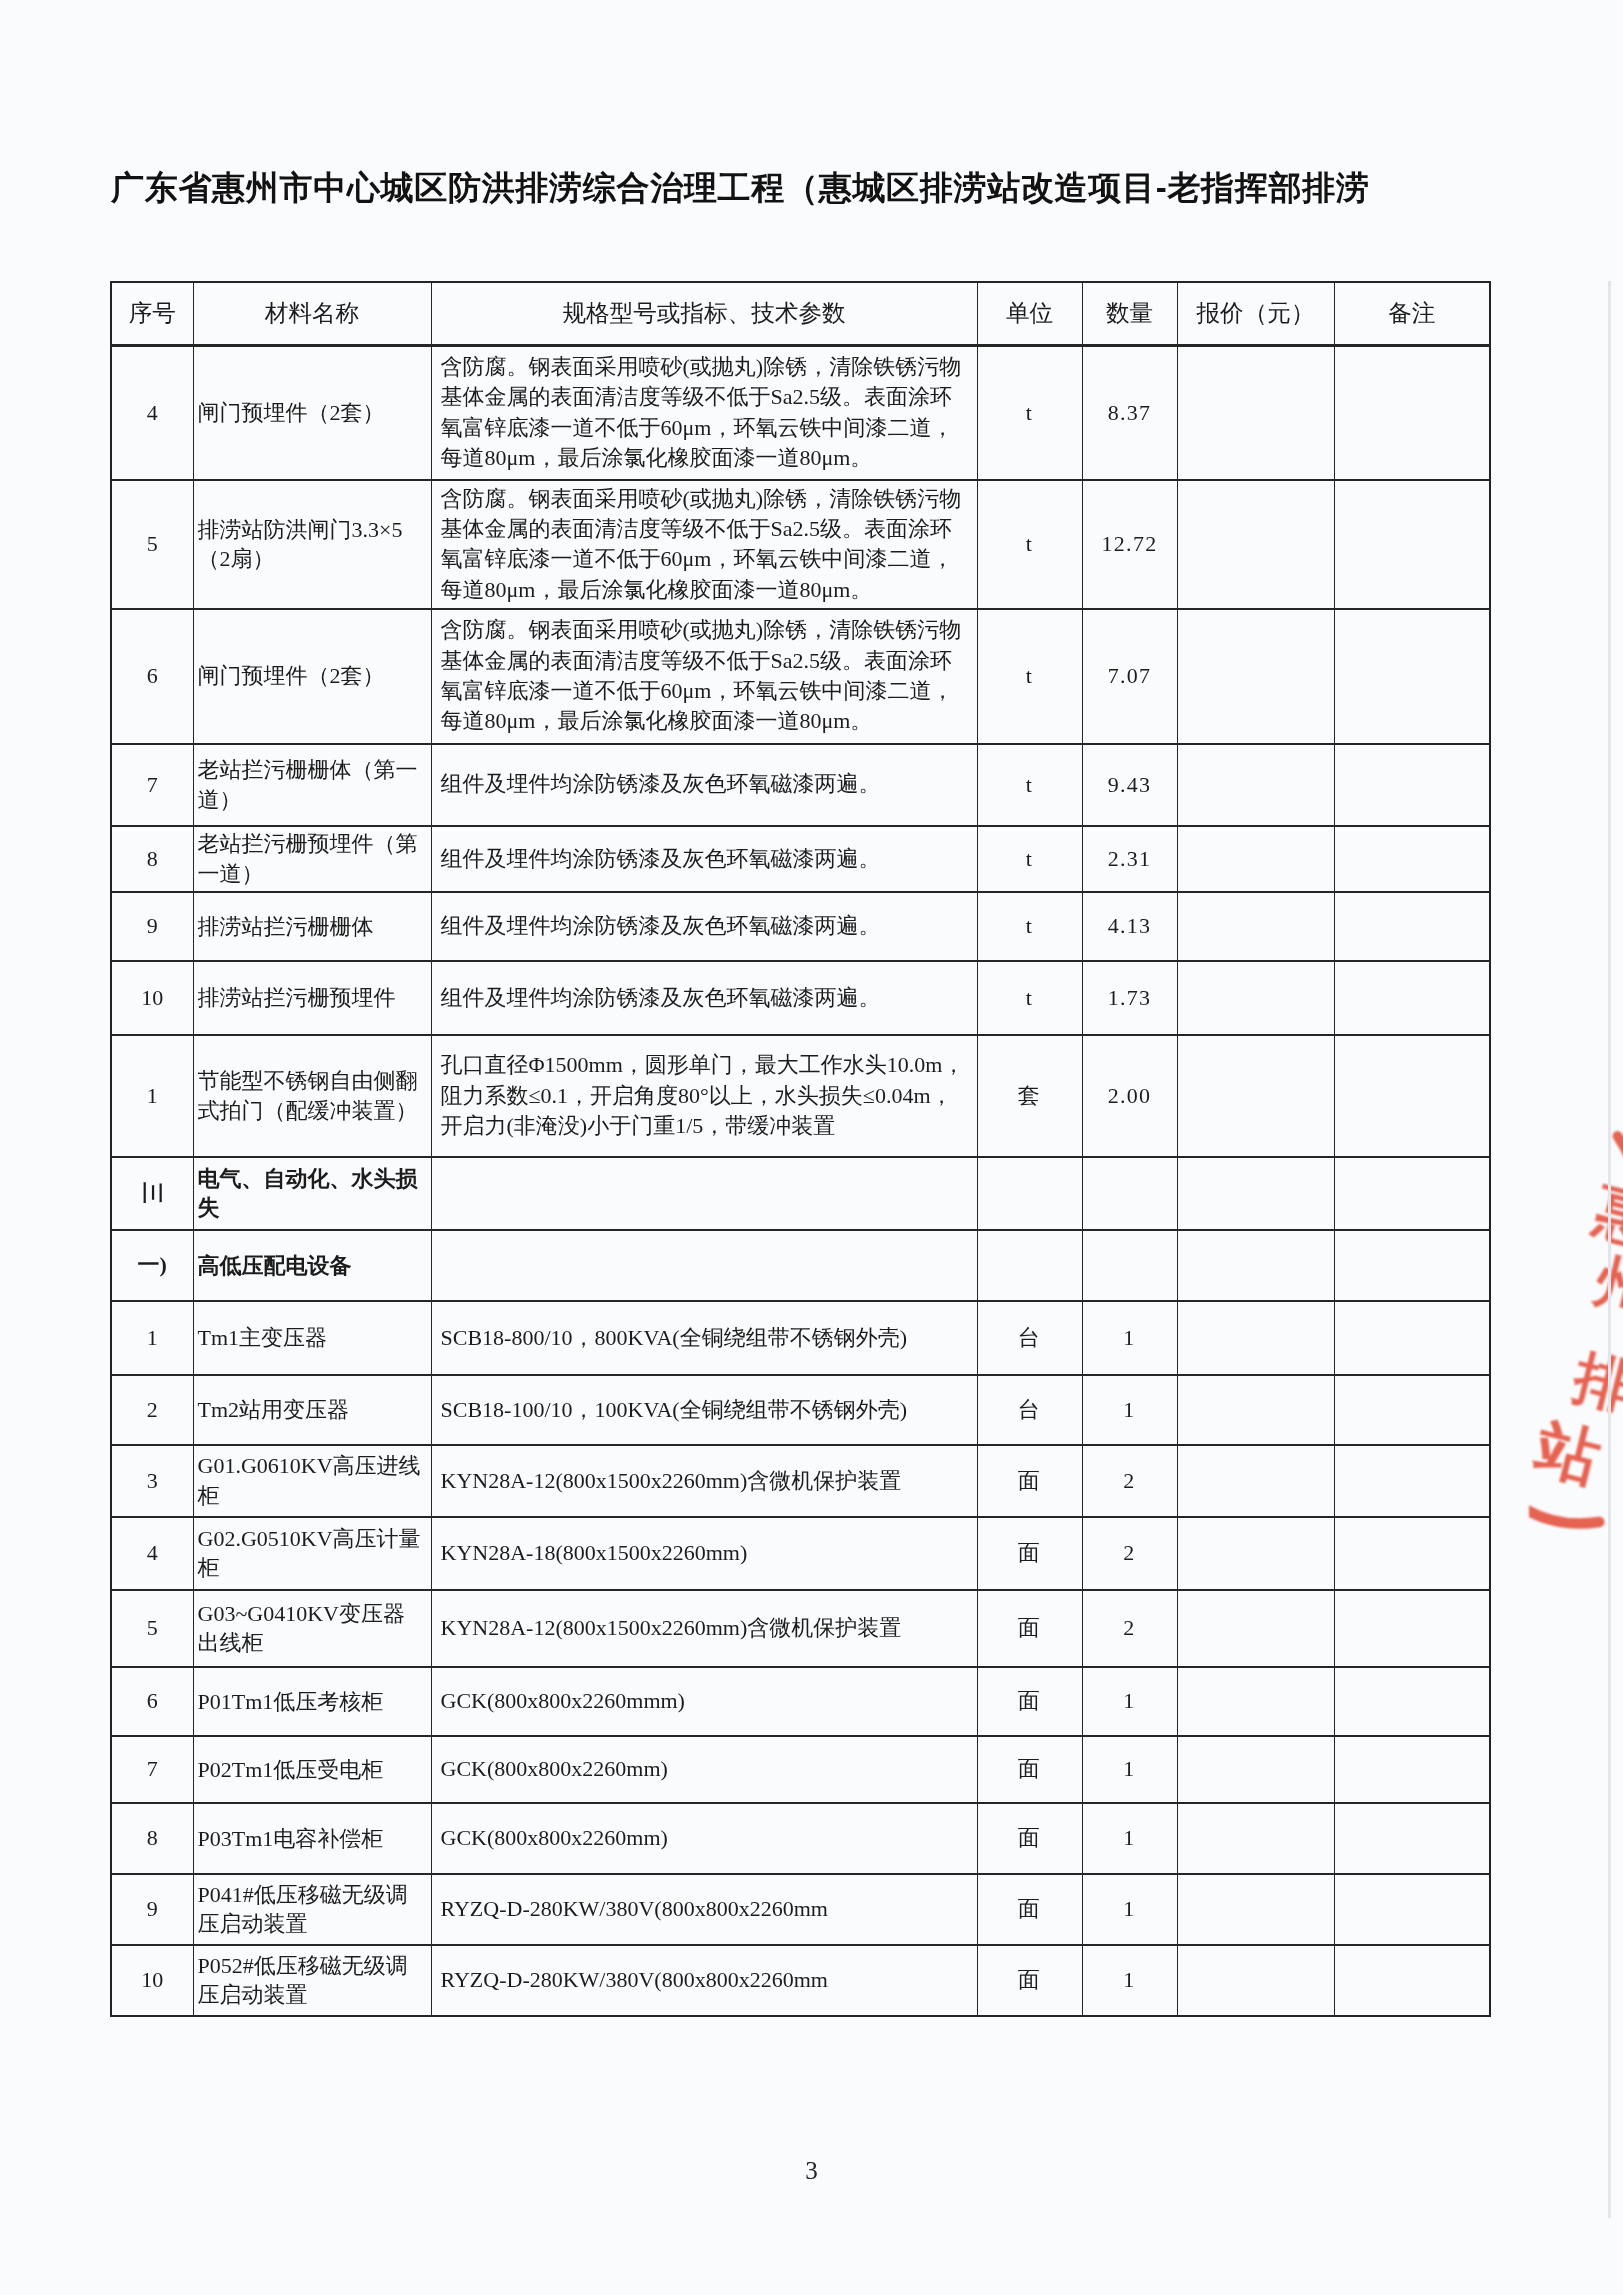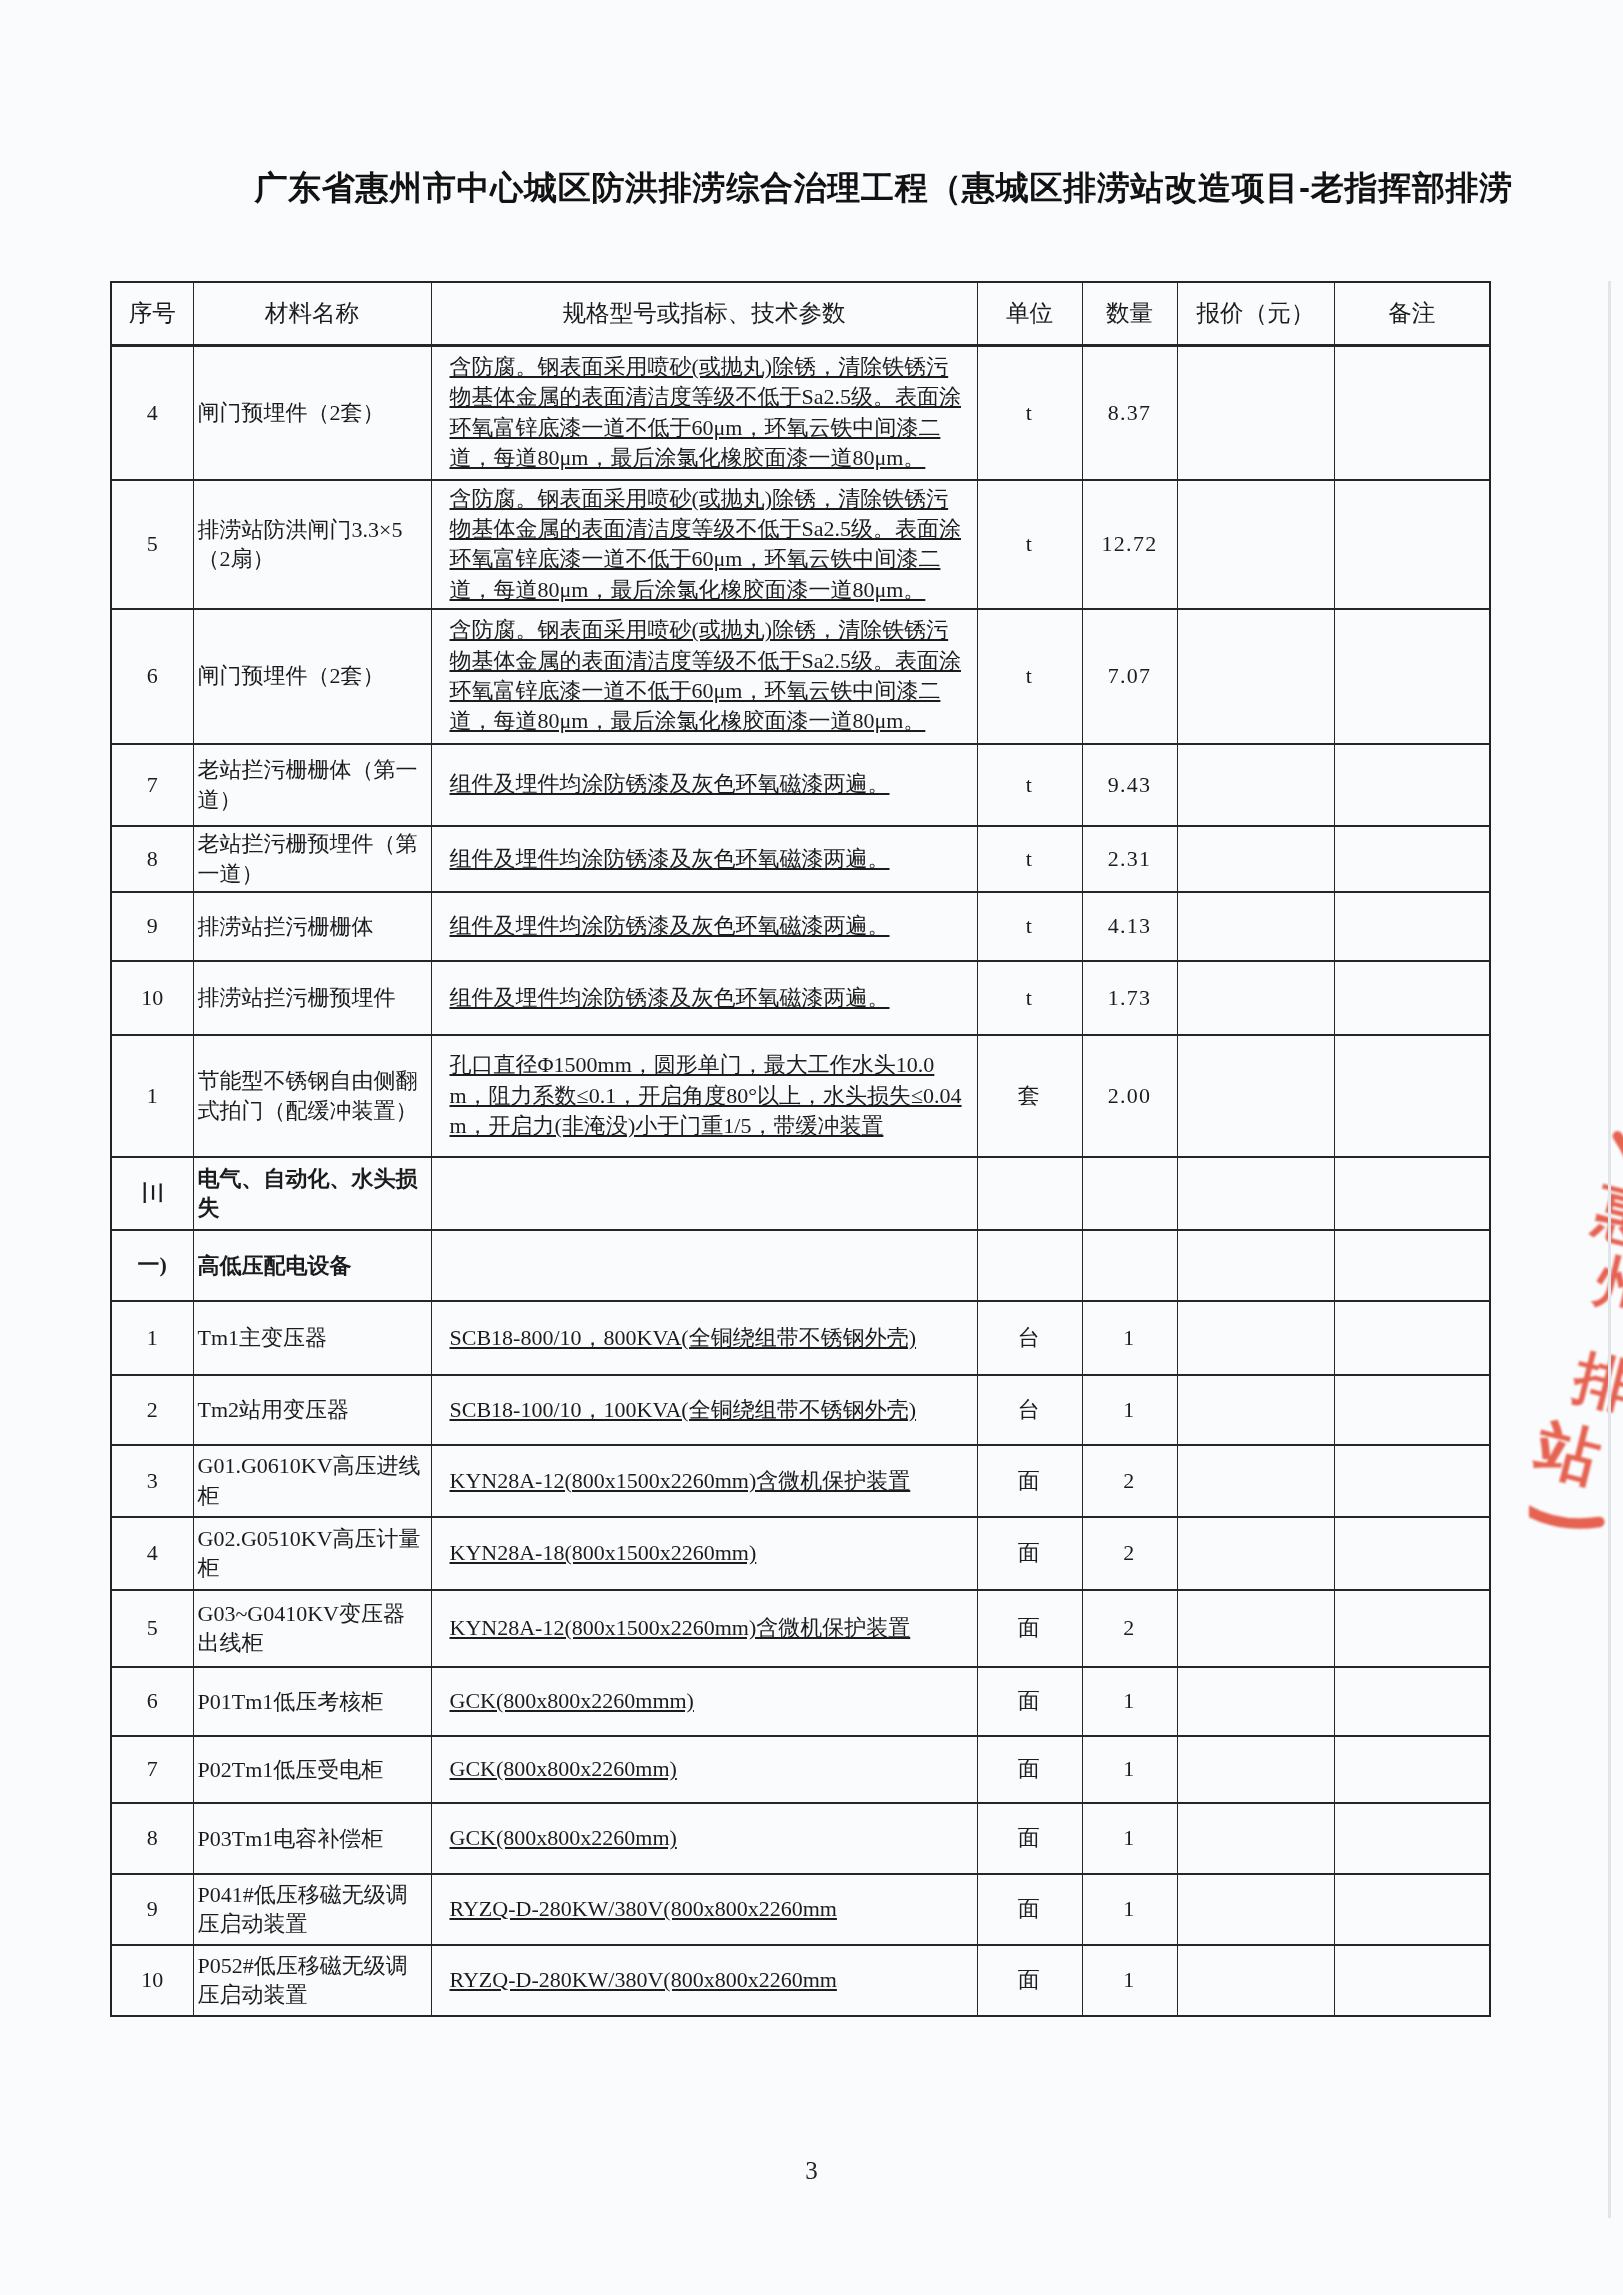--- a/index.html
+++ b/index.html
@@ -1,32 +1,32 @@
 <!DOCTYPE html>
 <html style="font-size:10.5px"><head>
 <meta charset="utf-8">
 <style>
   html,body{margin:0;padding:0;background:#eceef0;}
   .page{position:relative;width:1623px;height:2295px;background:#fafbfd;overflow:hidden;
         font-family:"Liberation Serif",serif;color:#1b1b1b;}
   .page::after{content:"";position:absolute;left:1608px;top:281px;width:2.6px;height:1937px;
         background:#e2e5e9;pointer-events:none;}
-  .title{position:absolute;left:111px;top:164px;width:1402px;text-align:right;
+  .title{position:absolute;left:111px;top:164px;width:1402px;text-align:left;
         font-family:"Liberation Sans",sans-serif;font-weight:bold;font-size:33px;
         line-height:48px;letter-spacing:0.7px;color:#121212;}
   table.quote{position:absolute;left:110px;top:281px;width:1377px;border-collapse:collapse;
         table-layout:fixed;}
   table.quote{border:2.6px solid #232323;}
   .quote th,.quote td{border:1.3px solid #262626;border-top-width:2px;border-bottom-width:2px;
         padding:2.6px 7.9px;font-size:22px;vertical-align:middle;font-weight:normal;
         color:#1c1c1c;word-break:break-all;}
   .quote thead th{font-size:23.6px;text-align:center;border-bottom-width:3.3px;padding:3.9px 2.6px;}
   td.c-no{text-align:center;padding:2.6px 1.3px;}
   td.c-name{text-align:left;line-height:1.34;padding-left:4px;padding-right:3.9px;}
-  td.c-spec{text-align:left;line-height:1.38;padding-left:18px;padding-right:6.5px;text-decoration:underline;}
+  td.c-spec{text-align:left;line-height:1.38;padding-left:9px;padding-right:6.5px;}
   td.c-unit,td.c-qty{text-align:center;letter-spacing:1.3px;padding:2.6px 1.3px;}
   tr.section td{font-weight:bold;}
   tr.rot-no .no-text{display:inline-block;transform:rotate(90deg);}
   .page-number{position:absolute;left:0;top:2157px;width:1623px;text-align:center;
         font-size:25px;color:#222;}
   .stamp{position:absolute;left:1529px;top:1120px;width:98px;height:419px;
         filter:blur(1px);pointer-events:none;}
 </style>
 </head>
 <body>

